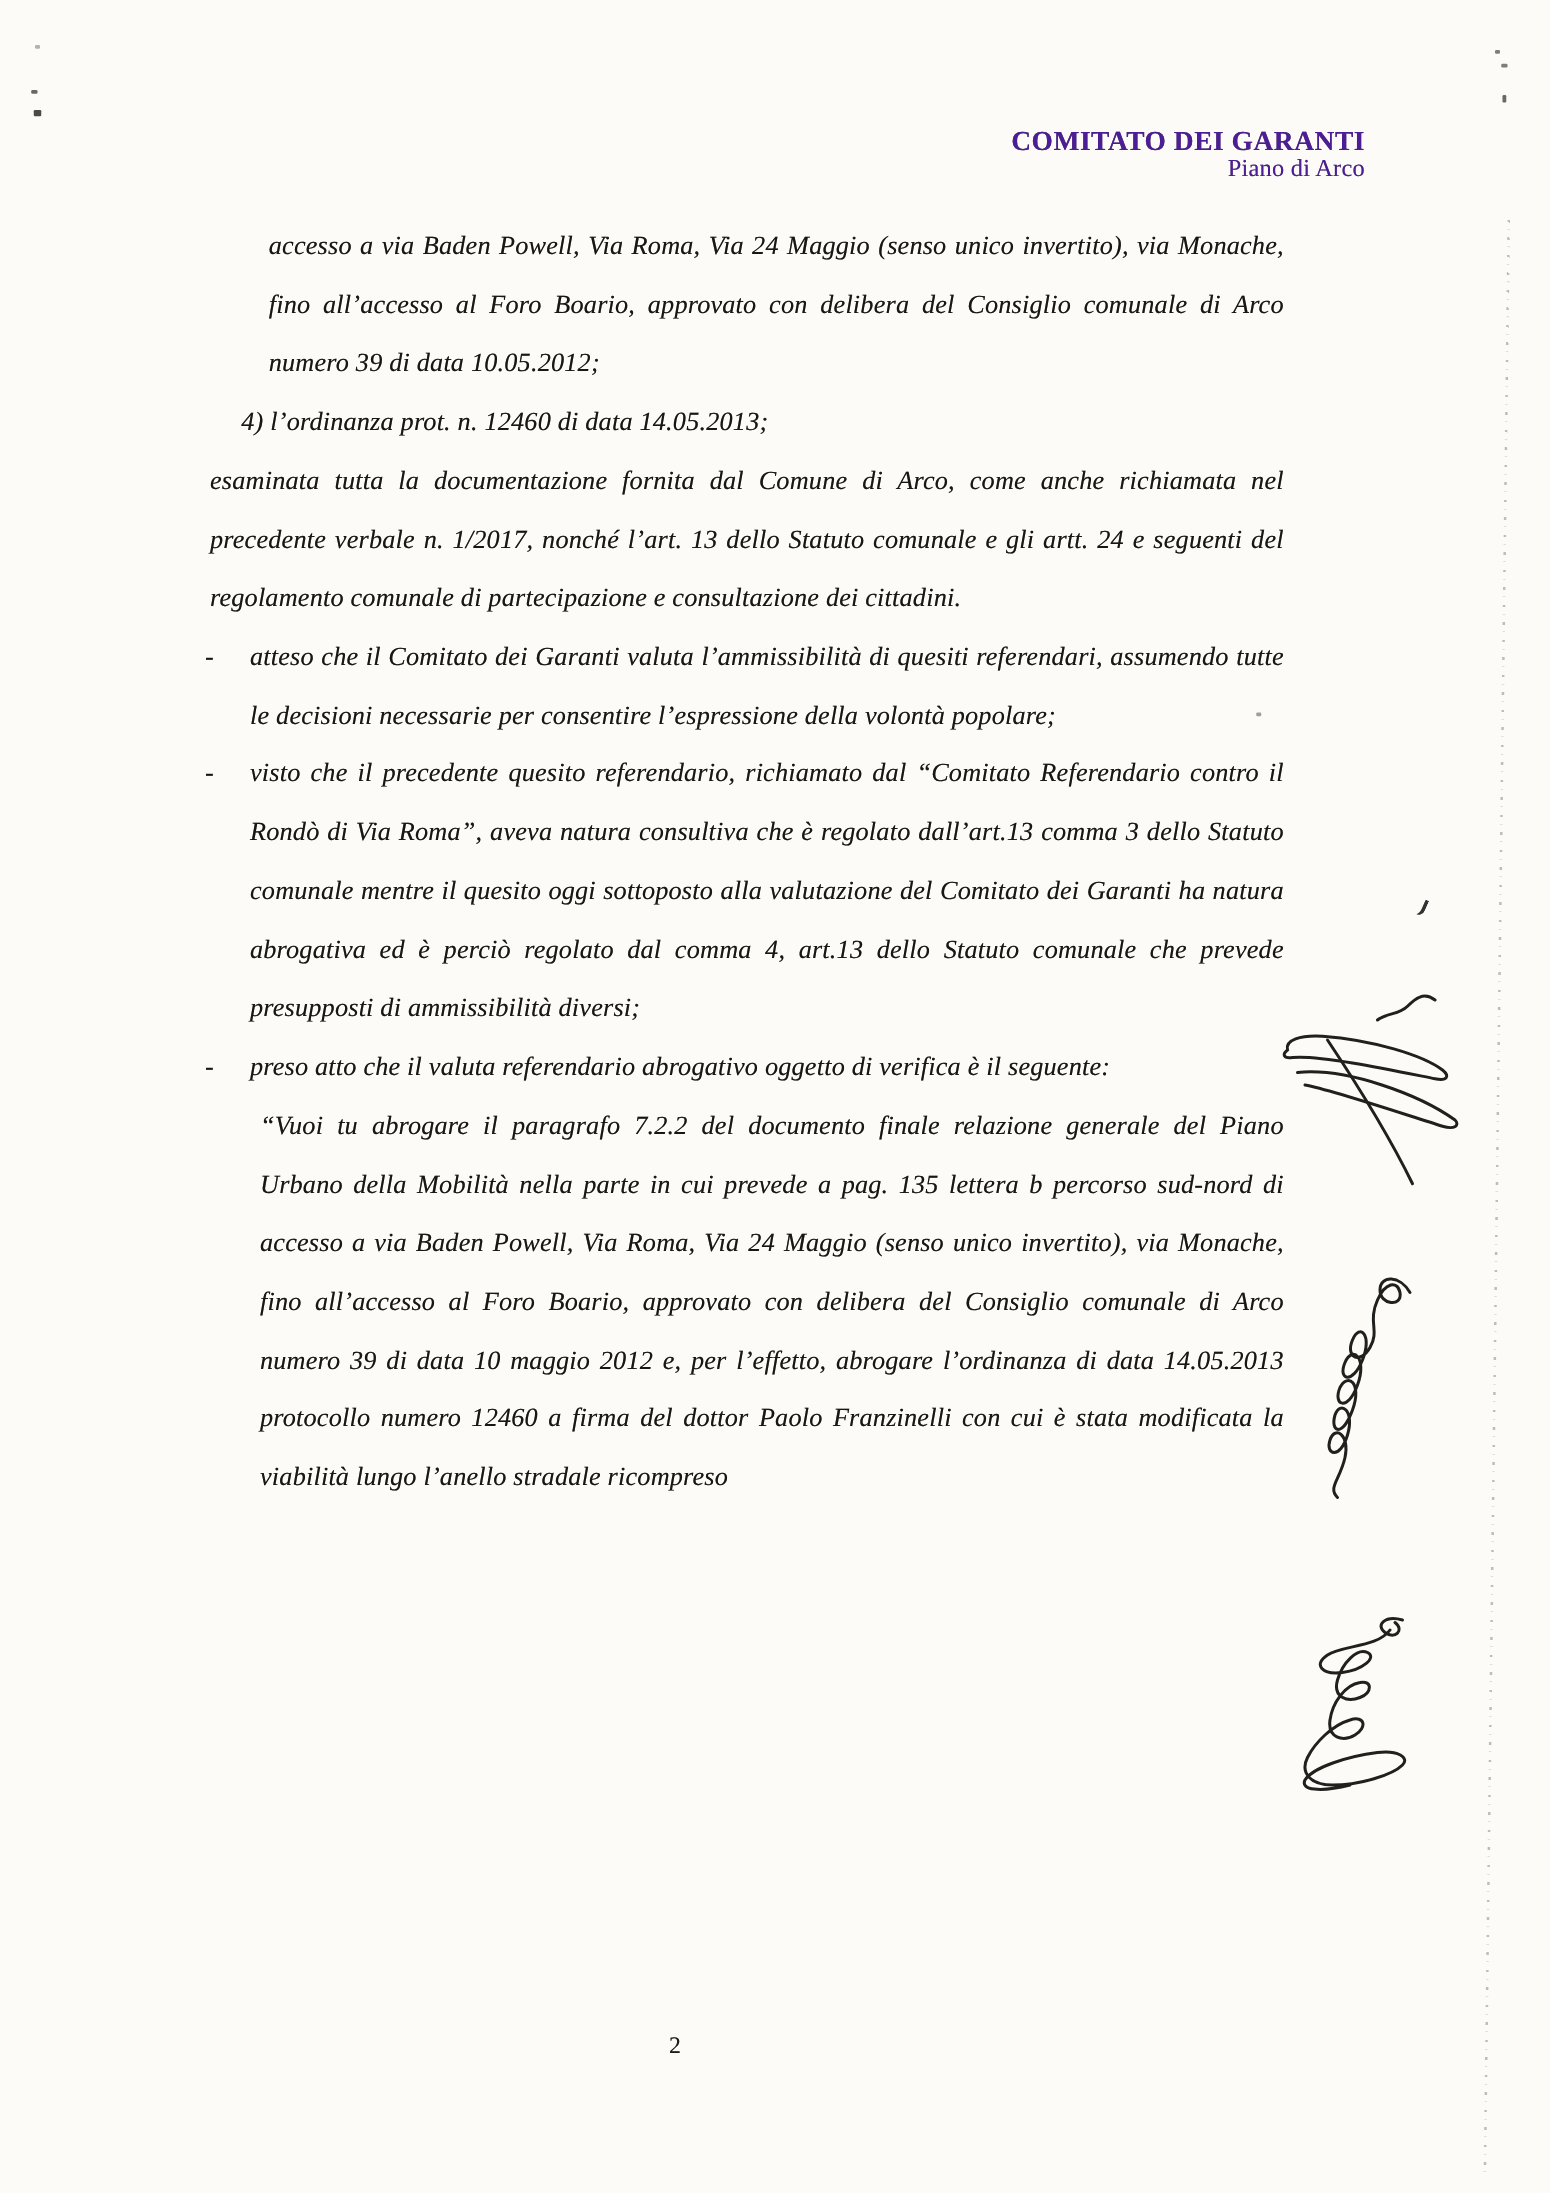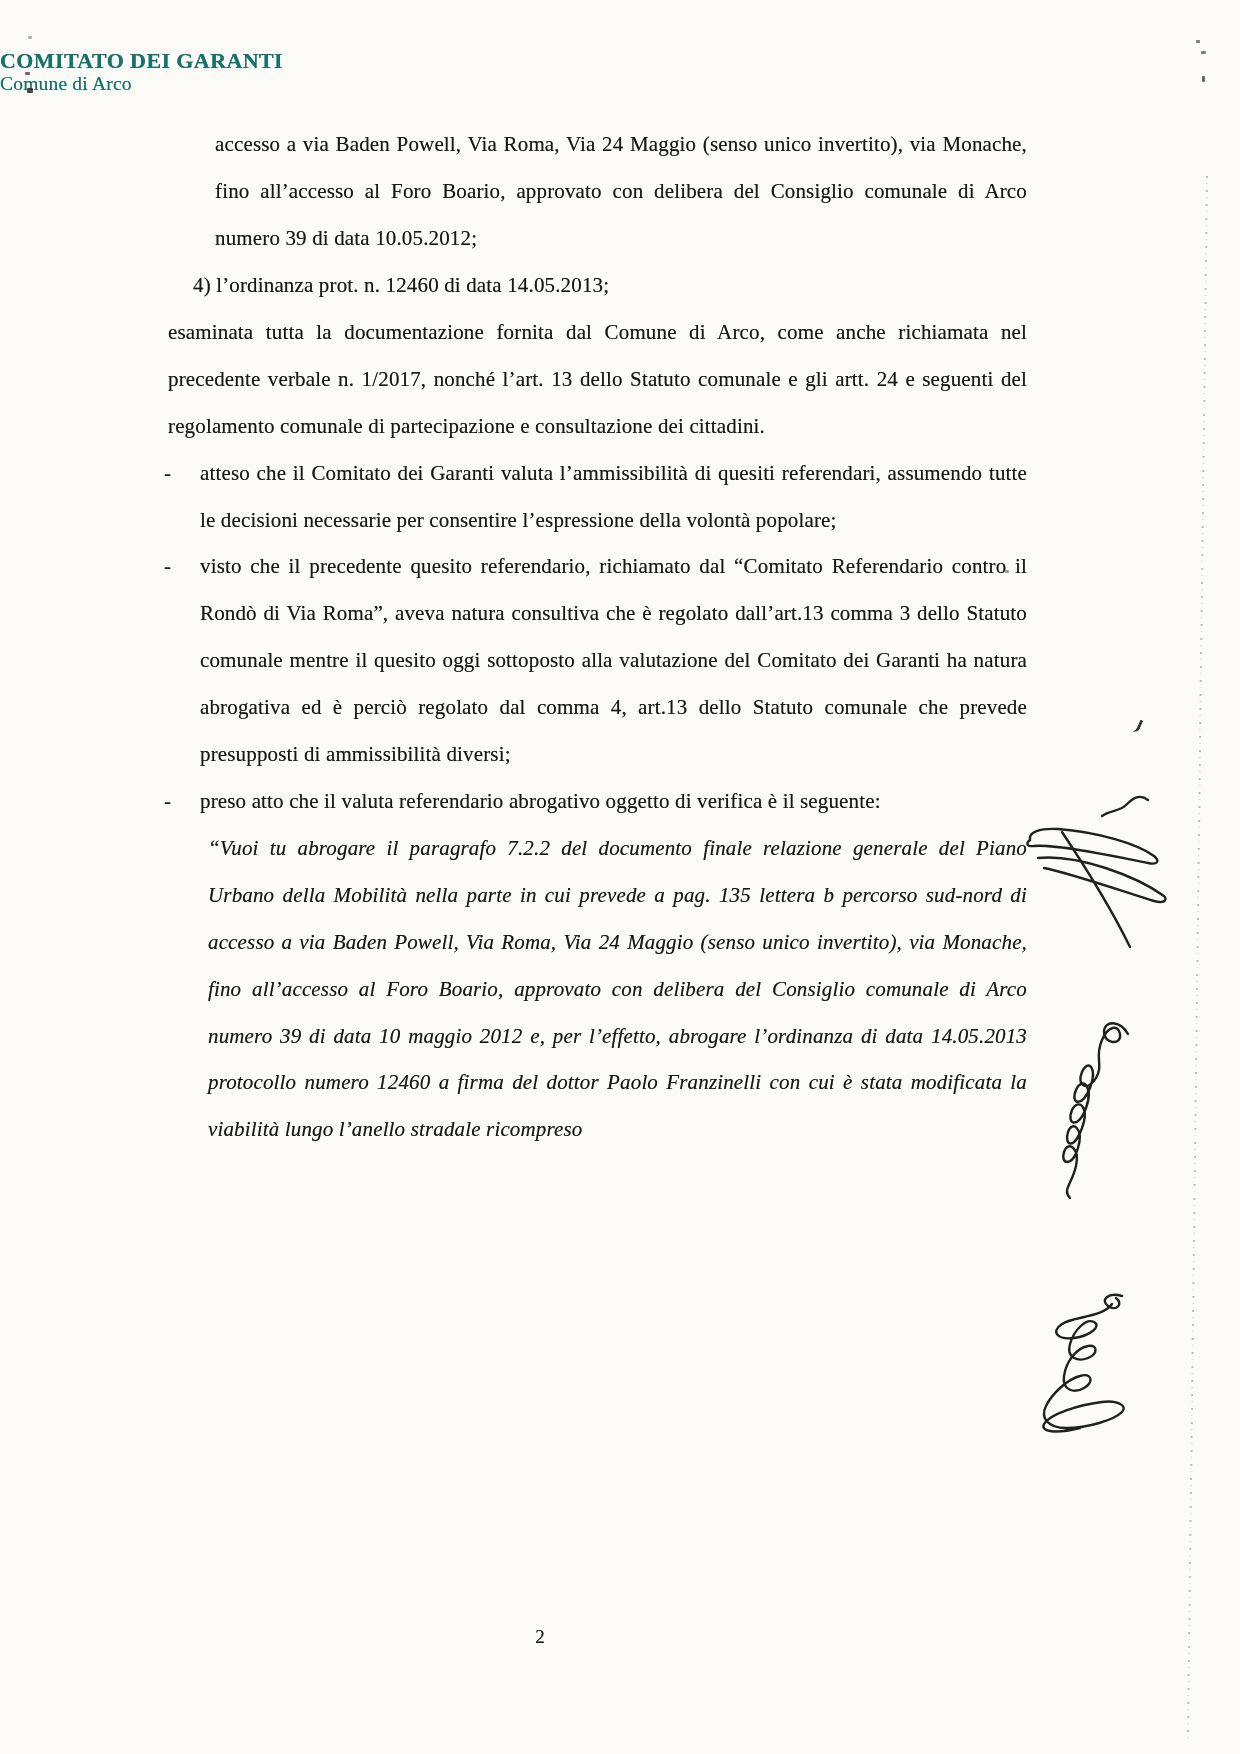--- a/index.html
+++ b/index.html
@@ -4,39 +4,39 @@
 <style>
   html,body{margin:0;padding:0;}
   body{
     width:1240px;height:1754px;position:relative;overflow:hidden;
     background:#fcfbf8;
     font-family:"Liberation Serif","DejaVu Serif",serif;
   }
   .page{position:absolute;inset:0;}
   
   .doc-header{
-    margin-top:48px;width:1092px;text-align:left;color:#0f766e;
+    margin-top:100px;width:1092px;text-align:right;color:#4c1d95;
     line-height:1.14;
   }
   .doc-header .title{
     font-size:22px;font-weight:bold;letter-spacing:.4px;
     text-shadow:0 0 .5px rgba(20,20,20,.65);
   }
   .doc-header .sub{
     font-size:19.5px;letter-spacing:.2px;
     text-shadow:0 0 .4px rgba(20,20,20,.5);
   }
   
   .doc-body{
     margin:26px 213px 0 168px;
     font-size:21px;line-height:46.9px;color:#181715;
     text-align:justify;letter-spacing:.15px;
     text-shadow:0 0 .45px rgba(24,23,21,.55);
   }
-  .block{margin:0;}
+  .block{margin:0;font-style:italic;}
   .block.indent2{margin-left:47px;}
   .block.numbered{margin-left:25px;}
   .block.bullet{display:flex;margin-left:-4px;}
   .block.bullet .dash{flex:0 0 36px;}
   .block.bullet .btext{flex:1 1 auto;text-align:justify;}
   .block.quote{margin-left:40px;font-style:italic;}
   
   .page-number{
     position:absolute;left:0;right:160px;top:1626px;text-align:center;
     font-size:19px;color:#1c1c1c;text-shadow:0 0 .4px rgba(20,20,20,.5);
@@ -58,21 +58,21 @@
     transform:rotate(24deg);opacity:.9;
   }
 </style>
 </head>
 <body>
 
 <div class="page">
 
   <div class="doc-header">
     <div class="title">COMITATO DEI GARANTI</div>
-    <div class="sub">Comune di Arco</div>
+    <div class="sub">Piano di Arco</div>
   </div>
 
   <div class="doc-body">
     <div class="block indent2">accesso a via Baden Powell, Via Roma, Via 24 Maggio (senso unico invertito), via Monache, fino all’accesso al Foro Boario, approvato con delibera del Consiglio comunale di Arco numero 39 di data 10.05.2012;</div>
     <div class="block numbered">4) l’ordinanza prot. n. 12460 di data 14.05.2013;</div>
     <div class="block plain">esaminata tutta la documentazione fornita dal Comune di Arco, come anche richiamata nel precedente verbale n. 1/2017, nonché l’art. 13 dello Statuto comunale e gli artt. 24 e seguenti del regolamento comunale di partecipazione e consultazione dei cittadini.</div>
 
     <div class="block bullet">
       <span class="dash">-</span>
       <div class="btext">atteso che il Comitato dei Garanti valuta l’ammissibilità di quesiti referendari, assumendo tutte le decisioni necessarie per consentire l’espressione della volontà popolare;</div>

